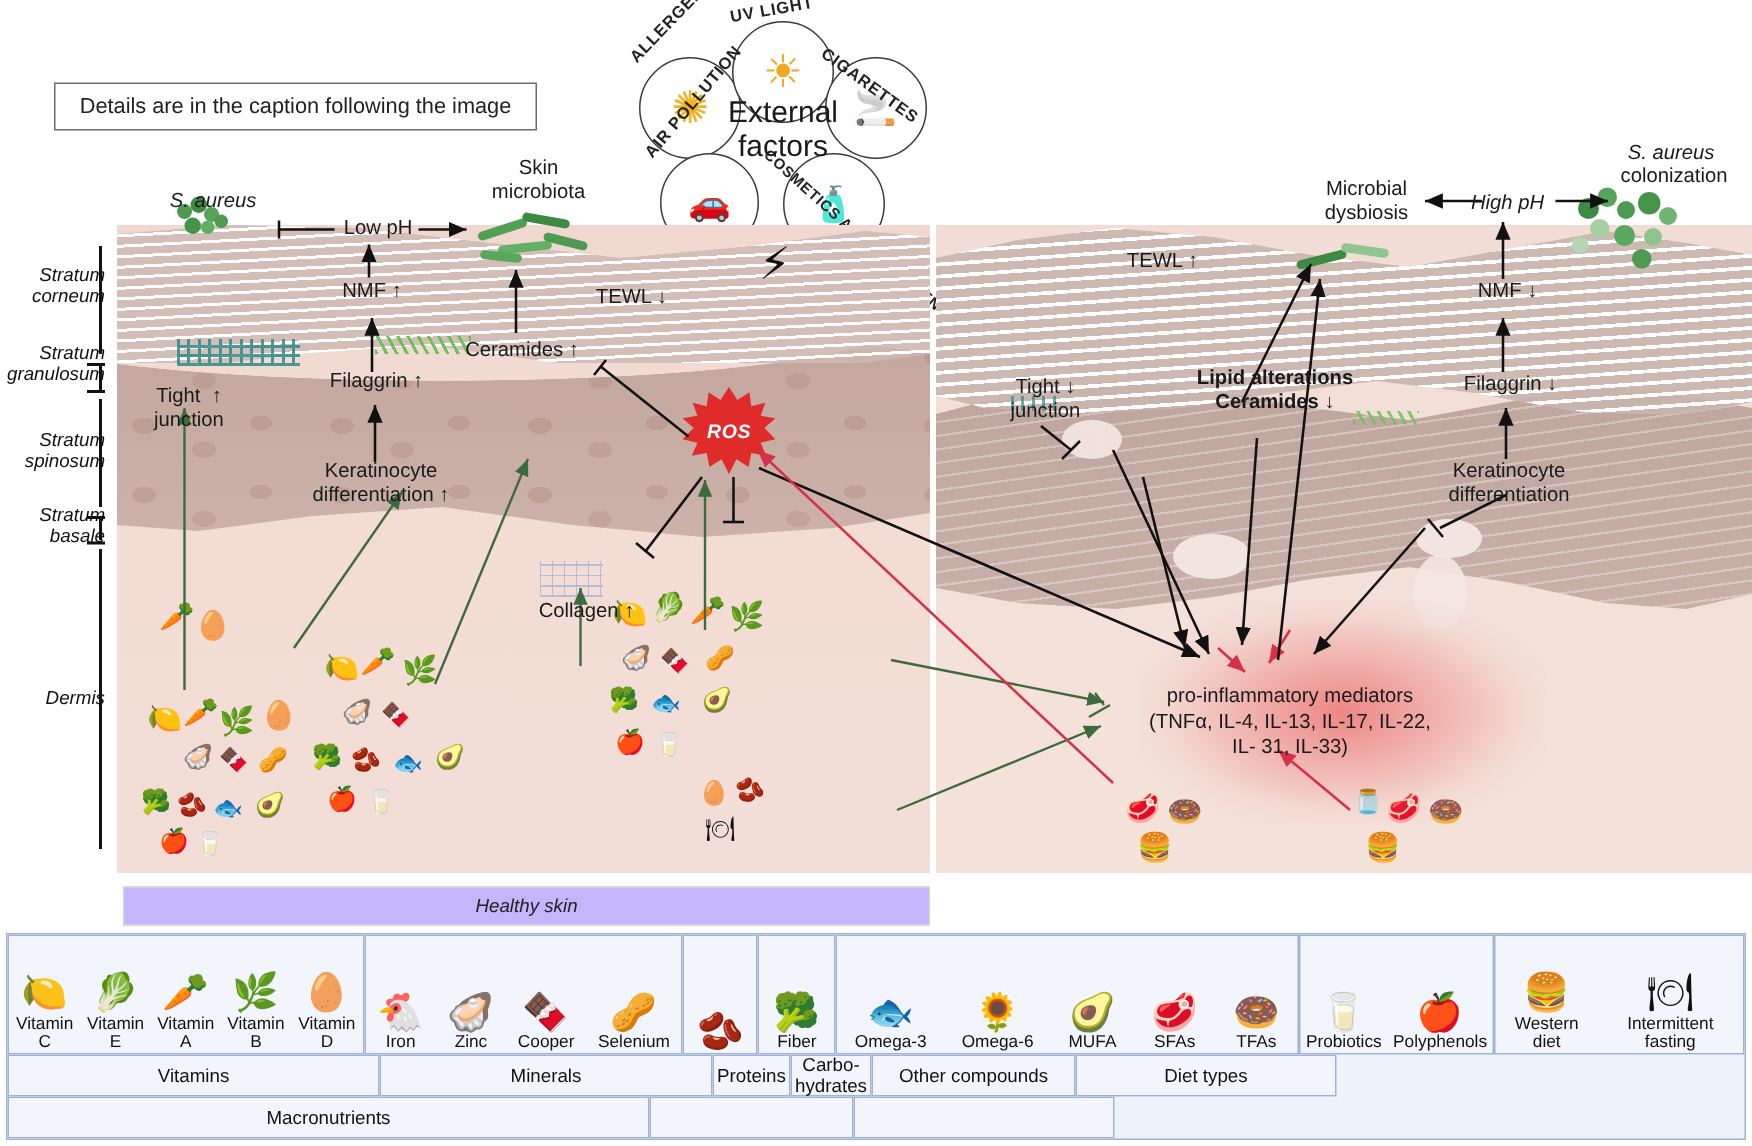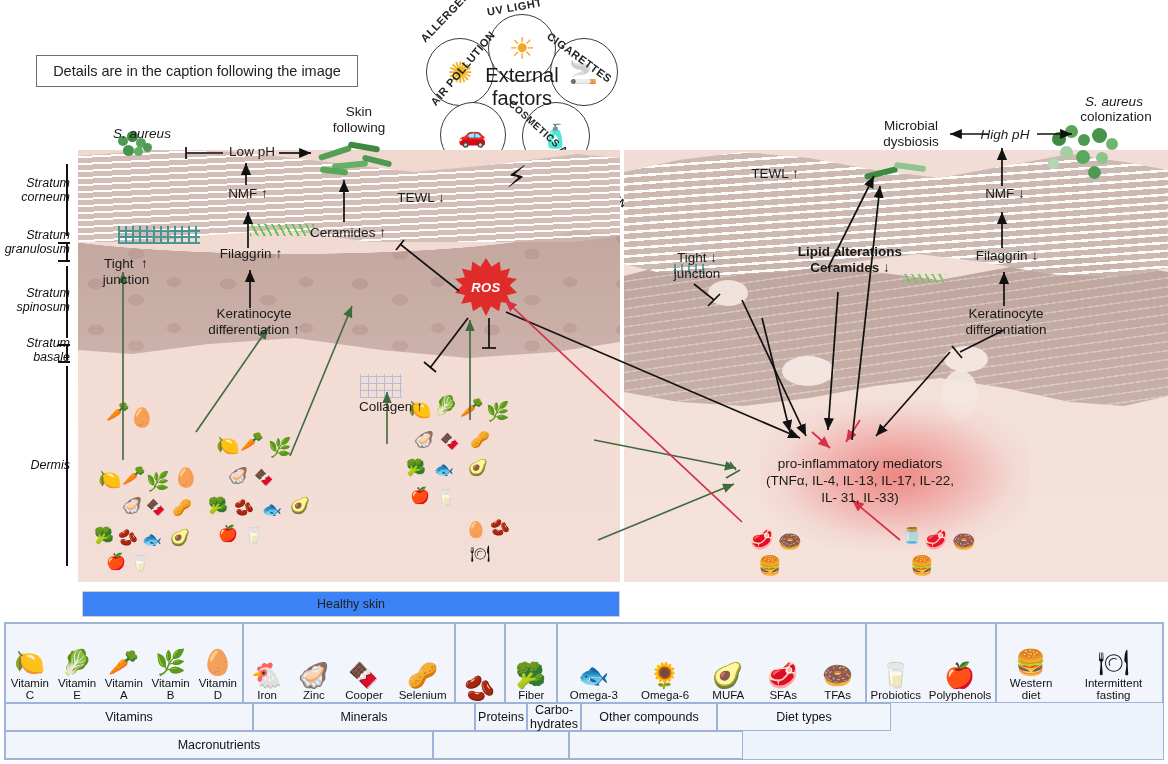--- a/index.html
+++ b/index.html
@@ -42,22 +42,22 @@
     background-image:radial-gradient(ellipse 13px 9px at 18px 14px, rgba(160,120,112,.30) 0 60%, transparent 62%),
                      radial-gradient(ellipse 13px 9px at 58px 30px, rgba(160,120,112,.26) 0 60%, transparent 62%),
                      radial-gradient(ellipse 12px 8px at 96px 12px, rgba(160,120,112,.28) 0 60%, transparent 62%);
     background-size:132px 46px;opacity:.9;}
 
   .fiberlines{position:absolute;inset:0;
     background-image:repeating-linear-gradient(-8deg, rgba(255,255,255,.55) 0 1.5px, transparent 1.5px 9px);
     opacity:.55;}
 
   
-  .skin-tag{position:absolute;height:24px;border:1px solid #d8cfcb;background:#3b82f6;
-     display:flex;align-items:center;justify-content:center;font-size:12.5px;color:#222;}
+  .skin-tag{position:absolute;height:24px;border:1px solid #d8cfcb;background:#c4b5fd;
+     display:flex;align-items:center;justify-content:center;font-size:12.5px;color:#222;font-style:italic;}
 
   
   #axis{position:absolute;left:0px;top:150px;width:84px;height:432px;}
   .axis-bar{position:absolute;width:2.4px;background:#111;left:66px;}
   .axis-tick{position:absolute;height:2px;background:#111;left:58px;width:12px;}
   .axis-text{position:absolute;right:14px;text-align:right;font-style:italic;
      font-size:12.5px;line-height:1.15;color:#111;white-space:pre;}
 
   
   svg.overlay{position:absolute;left:0;top:0;width:1168px;height:764px;
@@ -409,21 +409,21 @@
       <path d="M838,292 L828,430" marker-end="url(#ah-b)"></path>
       <path d="M742,300 L806,436" marker-end="url(#ah-b)"></path>
       <path d="M950,352 L876,436" marker-end="url(#ah-b)"></path>
       <path d="M762,318 L790,432" marker-end="url(#ah-b)"></path>
     </g>
   </svg>
 
   <div class="lbl it" style="left:104px;top:126px;width:76px;">S. aureus</div>
   <div class="lbl" style="left:222px;top:144px;width:60px;">Low pH</div>
   <div class="lbl" style="left:324px;top:104px;width:70px;">Skin
-following</div>
+microbiota</div>
   <div class="lbl" style="left:218px;top:186px;width:60px;">NMF ↑</div>
   <div class="lbl" style="left:388px;top:190px;width:66px;">TEWL ↓</div>
   <div class="lbl" style="left:300px;top:225px;width:96px;">Ceramides ↑</div>
   <div class="lbl" style="left:88px;top:256px;width:76px;">Tight  ↑
 junction</div>
   <div class="lbl" style="left:208px;top:246px;width:86px;">Filaggrin ↑</div>
   <div class="lbl" style="left:194px;top:306px;width:120px;">Keratinocyte
 differentiation ↑</div>
   <div class="lbl" style="left:348px;top:399px;width:86px;">Collagen ↑</div>
 

